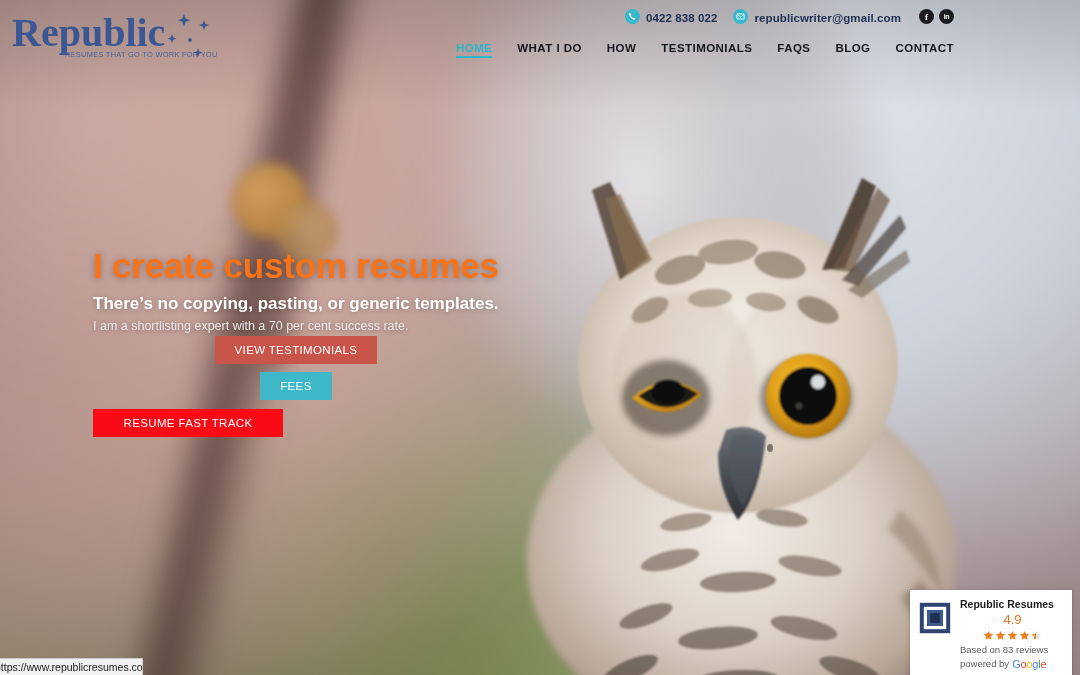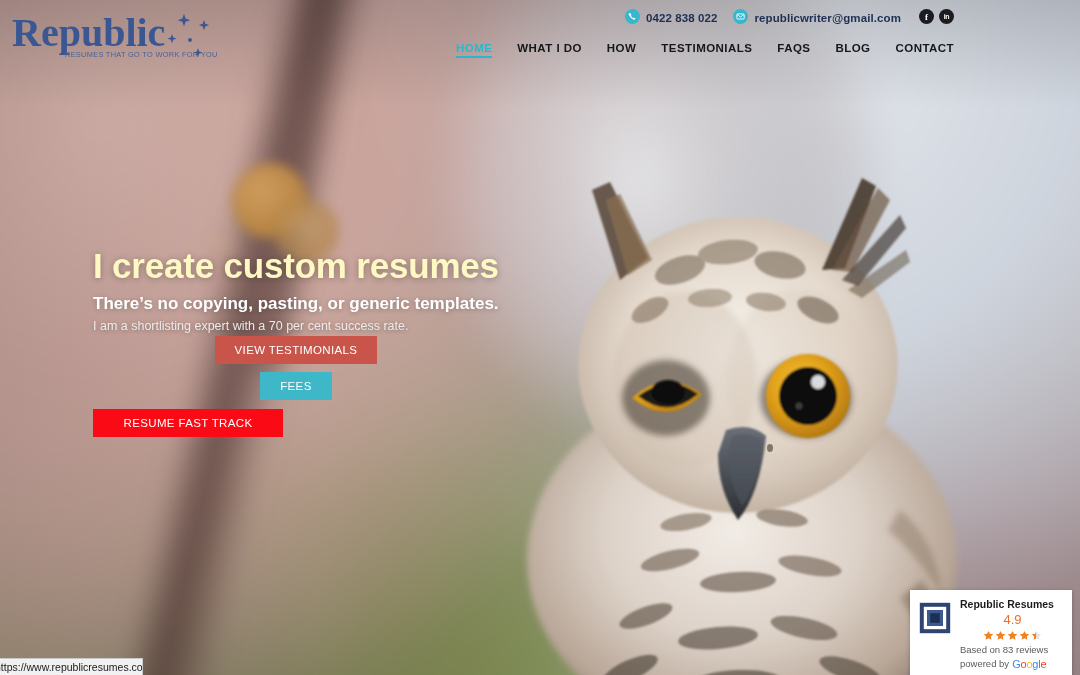--- a/index.html
+++ b/index.html
@@ -104,21 +104,21 @@
   .nav-item{ color:#15171c; cursor:pointer; white-space:nowrap; padding-bottom:4px; position:relative; }
   .nav-item.active{ color:#2ab6cf; }
   .nav-item.active::after{
     content:""; position:absolute; left:0; right:0; bottom:0;
     height:2px; background:#2ab6cf;
   }
 
   
   .hero{ position:absolute; left:93px; top:248px; z-index:30; }
   .hero h1{
-    font-size:35px; font-weight:bold; color:#fef9c3; line-height:1.05;
+    font-size:35px; font-weight:bold; color:#f97316; line-height:1.05;
     letter-spacing:-.2px; text-shadow:0 1px 6px rgba(40,30,30,.35);
   }
   .hero h2{
     margin-top:9px;
     font-size:17px; font-weight:bold; color:#ffffff; line-height:1.15;
     text-shadow:0 1px 5px rgba(40,30,30,.3);
   }
   .hero p{
     margin-top:6px;
     font-size:12.5px; font-weight:normal; color:#eceaea;

